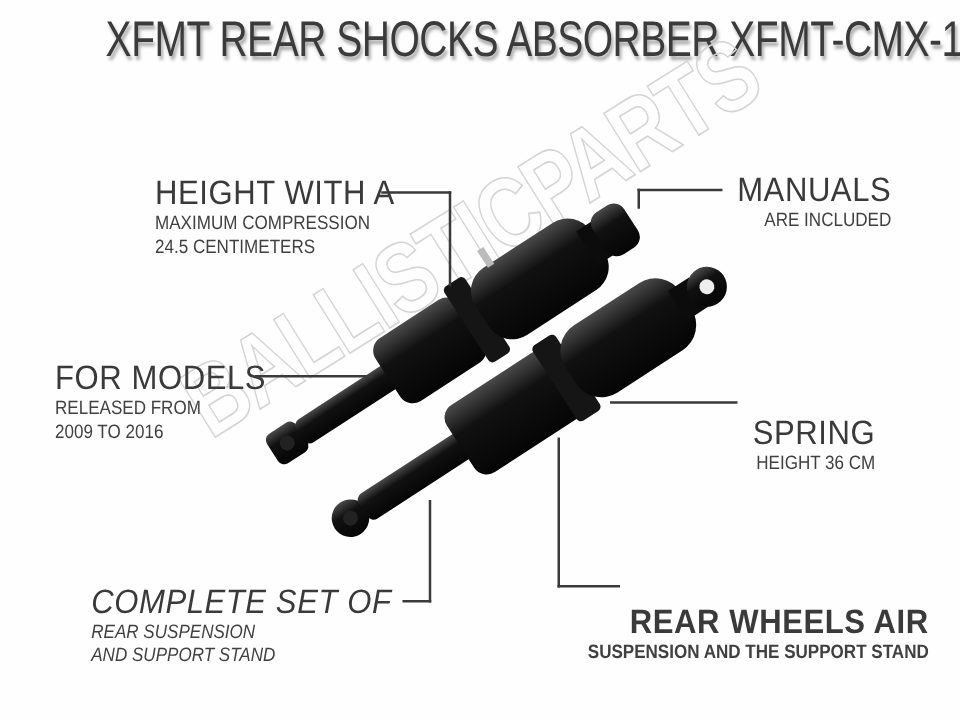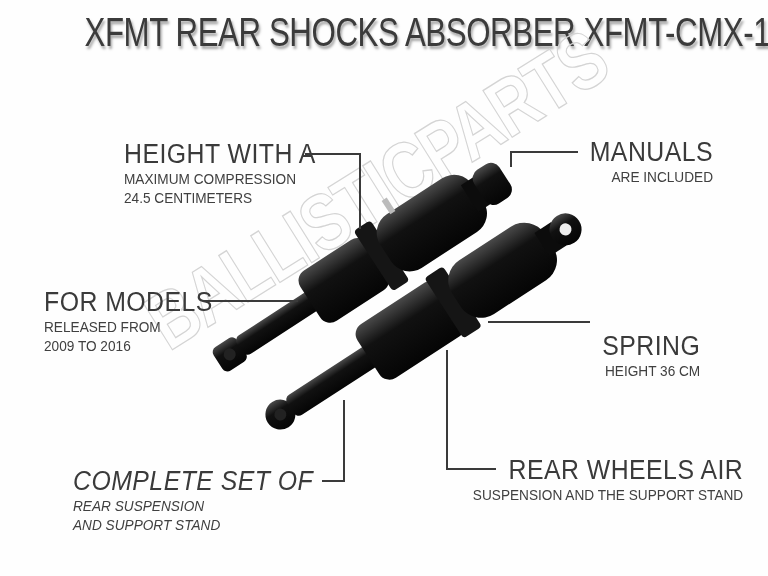--- a/index.html
+++ b/index.html
@@ -91,16 +91,16 @@
   <span class="head">SPRING</span>
   <span class="sub">HEIGHT 36 CM</span>
 </div>
 
 <div class="callout" style="left:73px;top:466px;font-style:italic;">
   <span class="head">COMPLETE SET OF</span>
   <span class="sub">REAR SUSPENSION</span>
   <span class="sub">AND SUPPORT STAND</span>
 </div>
 
-<div class="callout right" style="right:25px;top:455px;">
+<div class="callout right" style="right:25px;top:482px;font-weight:bold;">
   <span class="head">REAR WHEELS AIR</span>
   <span class="sub">SUSPENSION AND THE SUPPORT STAND</span>
 </div>
 
 </body></html>

